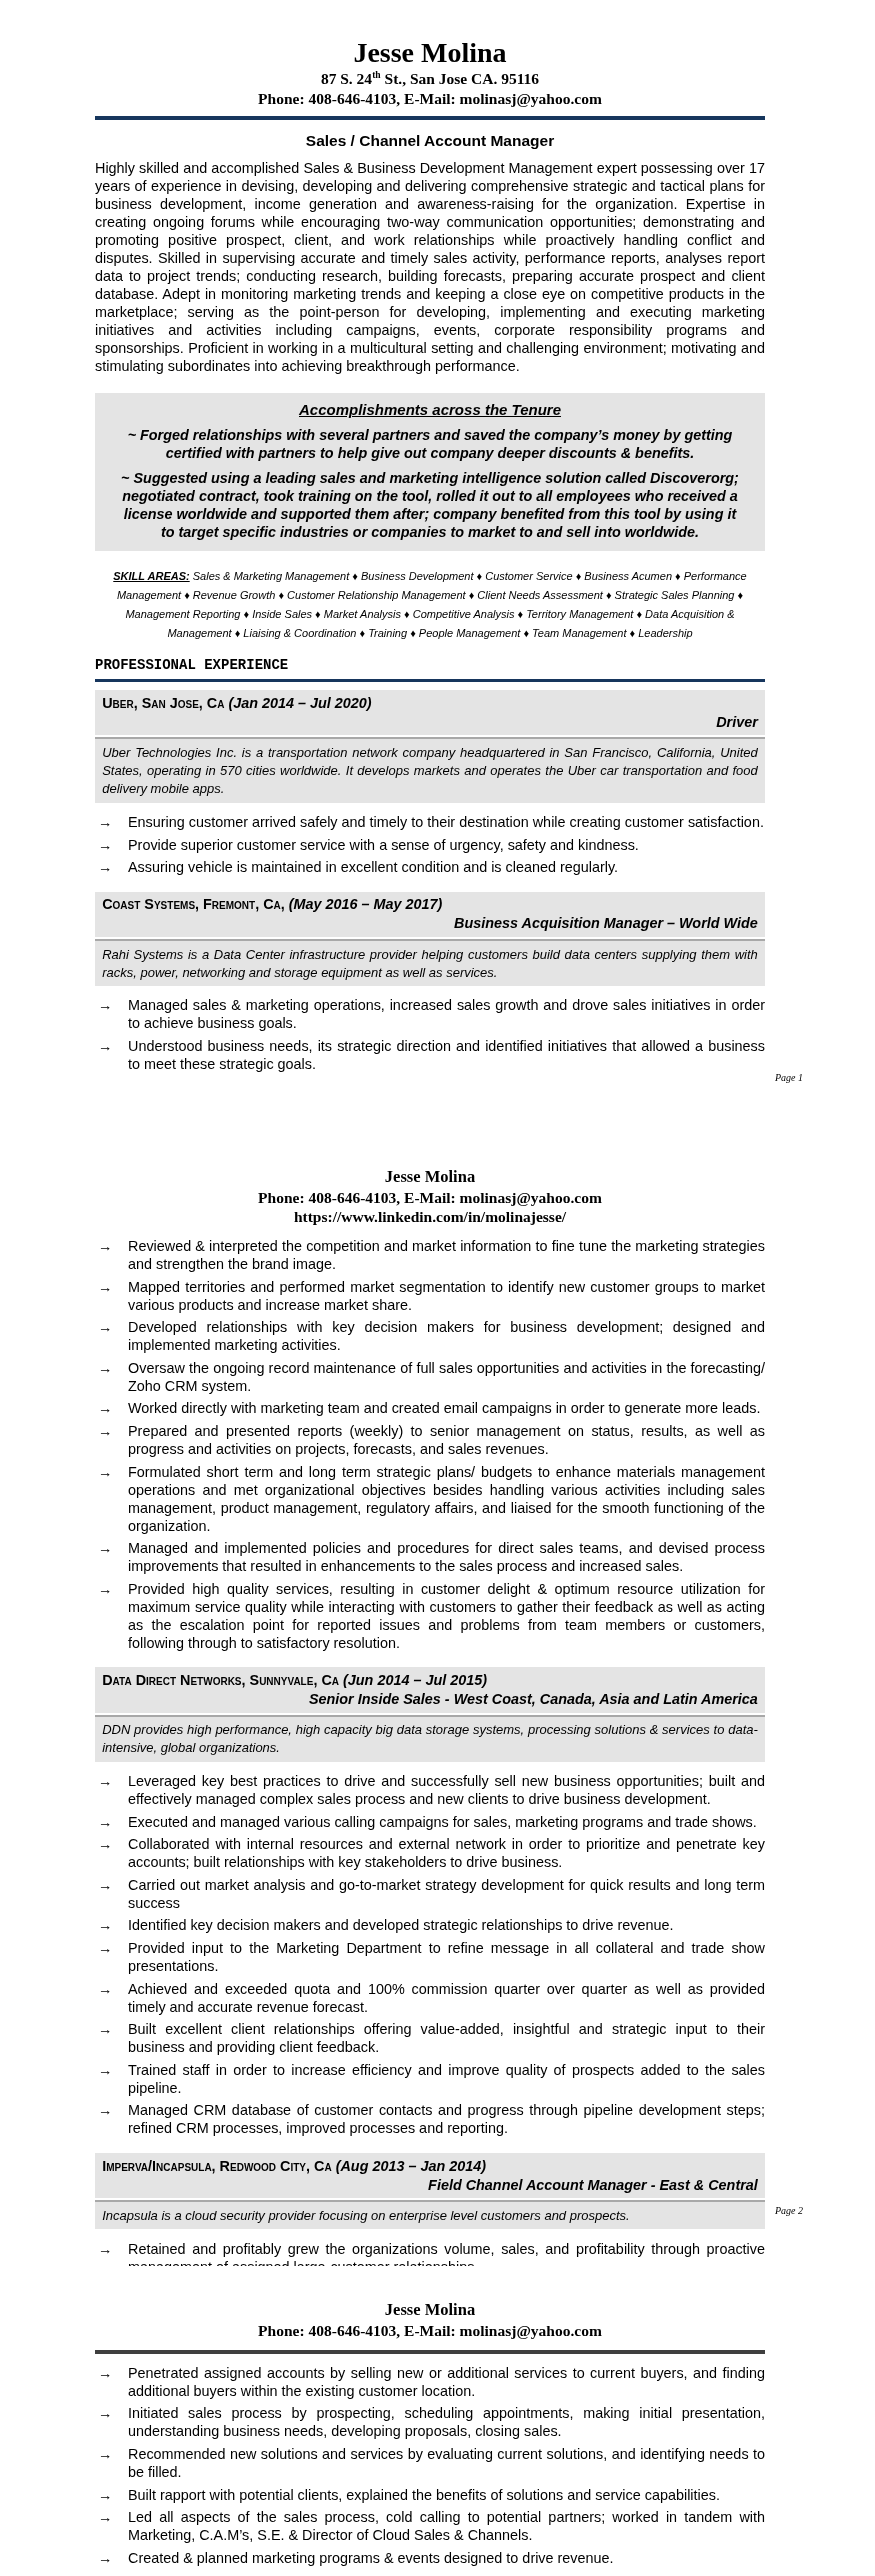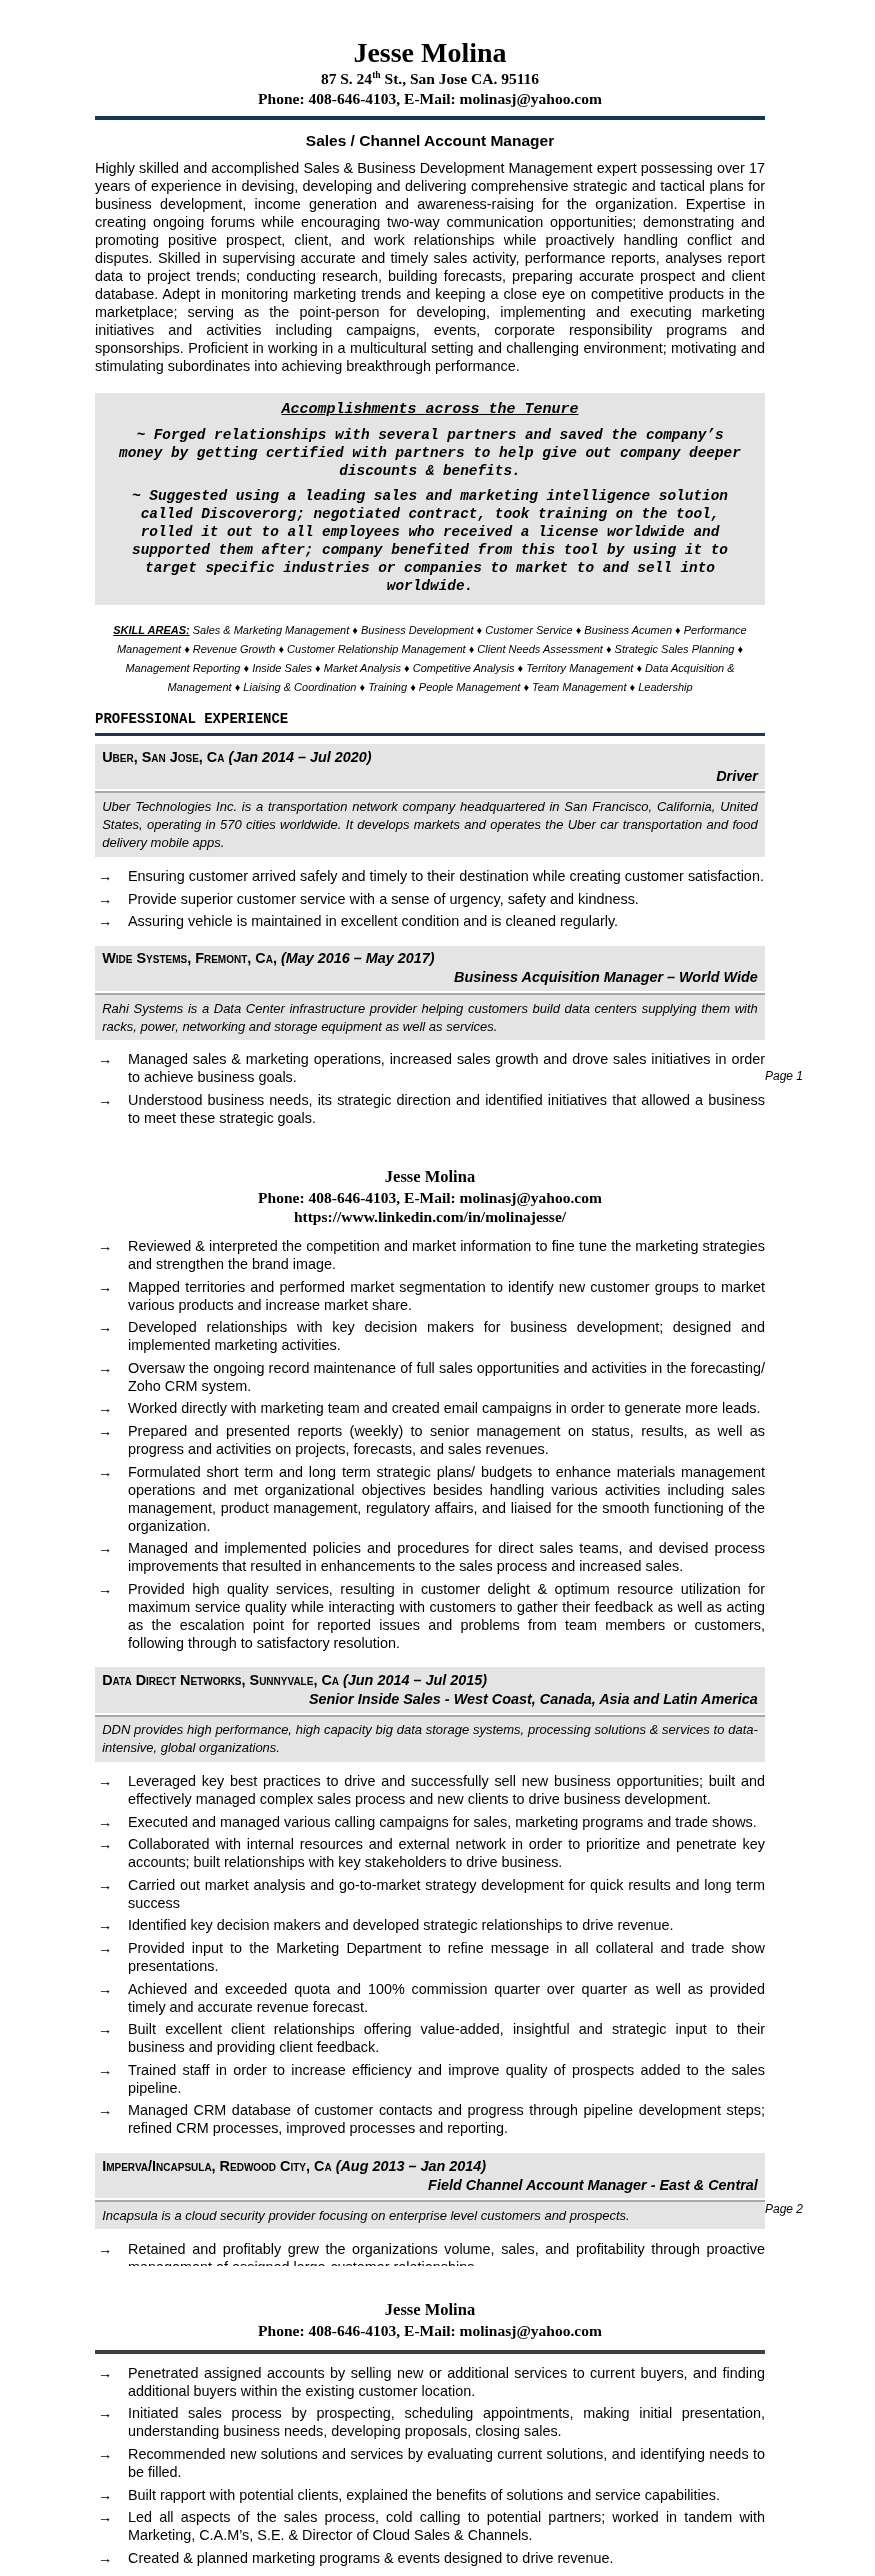--- a/index.html
+++ b/index.html
@@ -35,21 +35,20 @@
 
   .job-title{text-align:center;font-weight:bold;font-size:15.5px;margin-top:12.4px;}
 
   .summary{margin-top:8.2px;text-align:justify;font-size:14.4px;line-height:18px;}
 
   .acc-box{
     background:#e4e4e4;
     margin-top:18.5px;
     padding:8.2px 23px 10.3px;
     text-align:center;
-    font-family:Liberation Mono, monospace;
   }
   .acc-title{font-size:15px;font-weight:bold;font-style:italic;text-decoration:underline;line-height:18.5px;}
   .acc-item{font-size:14.4px;line-height:18px;font-weight:bold;font-style:italic;margin-top:6.7px;}
 
   .skills{margin-top:15.5px;text-align:center;font-style:italic;font-size:11px;line-height:19px;}
   .skills-label{font-weight:bold;text-decoration:underline;}
 
   .section-heading{font-weight:bold;font-size:14px;margin-top:13.4px;line-height:18.5px;font-family:Liberation Mono, monospace;}
 
   .company-box{background:#e4e4e4;margin-top:8.2px;padding:3.6px 7.2px;}
@@ -66,21 +65,21 @@
     text-align:justify;
     font-size:13px;line-height:18px;
   }
 
   ul.bullets{list-style:none;margin:10.3px 0 0 0;padding:0;font-size:14.4px;line-height:18px;}
   ul.bullets li{position:relative;padding-left:33px;margin-bottom:4.6px;text-align:justify;}
   ul.bullets li .arrow{position:absolute;left:3.1px;top:0;}
 
   .page-num{
     position:absolute;right:57px;bottom:50px;
-    font-size:12px;font-style:italic;
+    font-size:10px;font-style:italic;font-family:Liberation Serif, serif;
   }
 
   
   .cont-header{
     text-align:center;
     padding-top:34px;
     font-family:"Liberation Serif", serif;
     font-weight:bold;
   }
   .c-name{font-size:16.5px;line-height:20.6px;}
@@ -128,21 +127,21 @@
     <ul class="bullets">
 
         <li><span class="arrow">→</span><span>Ensuring customer arrived safely and timely to their destination while creating customer satisfaction.</span></li>
 
         <li><span class="arrow">→</span><span>Provide superior customer service with a sense of urgency, safety and kindness.</span></li>
 
         <li><span class="arrow">→</span><span>Assuring vehicle is maintained in excellent condition and is cleaned regularly.</span></li>
       </ul>
 
     <div class="company-box gap-block">
-      <div class="company-line"><span class="company-name">Wide Systems, Fremont, Ca,</span> <span class="company-dates">(May 2016 – May 2017)</span></div>
+      <div class="company-line"><span class="company-name">Coast Systems, Fremont, Ca,</span> <span class="company-dates">(May 2016 – May 2017)</span></div>
       <div class="company-role">Business Acquisition Manager – World Wide</div>
     </div>
     <div class="desc-box">Rahi Systems is a Data Center infrastructure provider helping customers build data centers supplying them with racks, power, networking and storage equipment as well as services.</div>
 
     <ul class="bullets">
 
         <li><span class="arrow">→</span><span>Managed sales &amp; marketing operations, increased sales growth and drove sales initiatives in order to achieve business goals.</span></li>
 
         <li><span class="arrow">→</span><span>Understood business needs, its strategic direction and identified initiatives that allowed a business to meet these strategic goals.</span></li>
       </ul>

